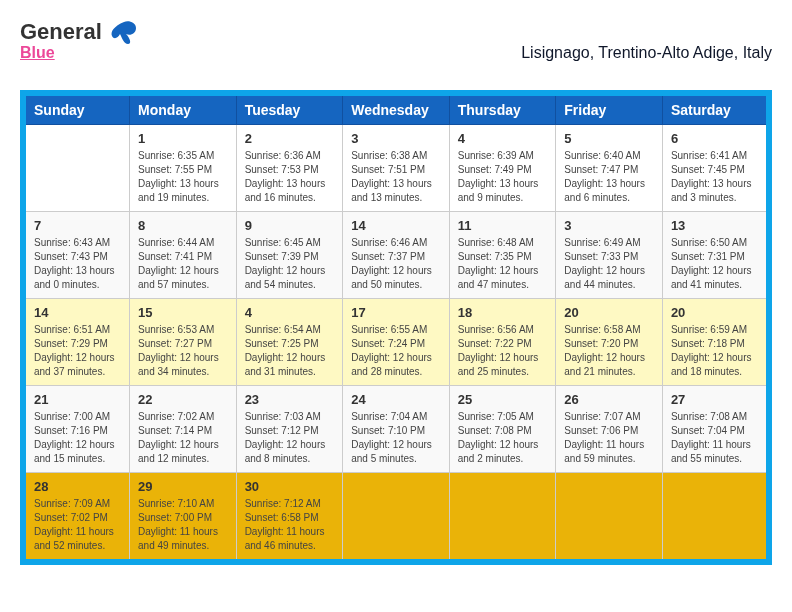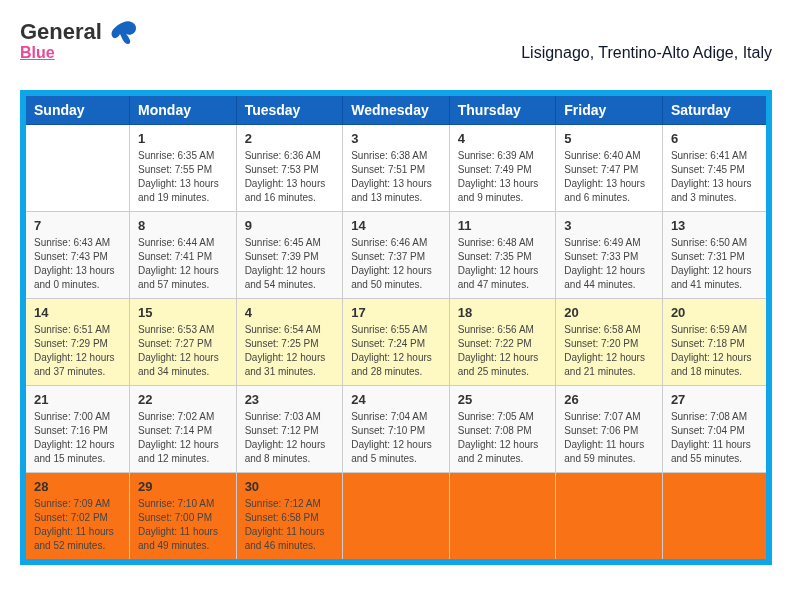--- a/index.html
+++ b/index.html
@@ -76,21 +76,21 @@
       color: #444;
     }
     .empty-cell {
       background: #fff;
     }
     
     .week-row-1 td { background: #fff; }
     .week-row-2 td { background: #f5f5f5; }
     .week-row-3 td { background: #fef9c3; }
     .week-row-4 td { background: #f5f5f5; }
-    .week-row-5 td { background: #f97316; }
+    .week-row-5 td { background: #eab308; }
   </style>
 </head>
 <body>
 
 <div class="header">
   <div class="logo-container">
     <div class="logo">
       <div style="display:flex; align-items:center;">
         <div style="font-size:22px; font-weight:bold; line-height:1.1;">
           <span style="color:#333;">General</span>

